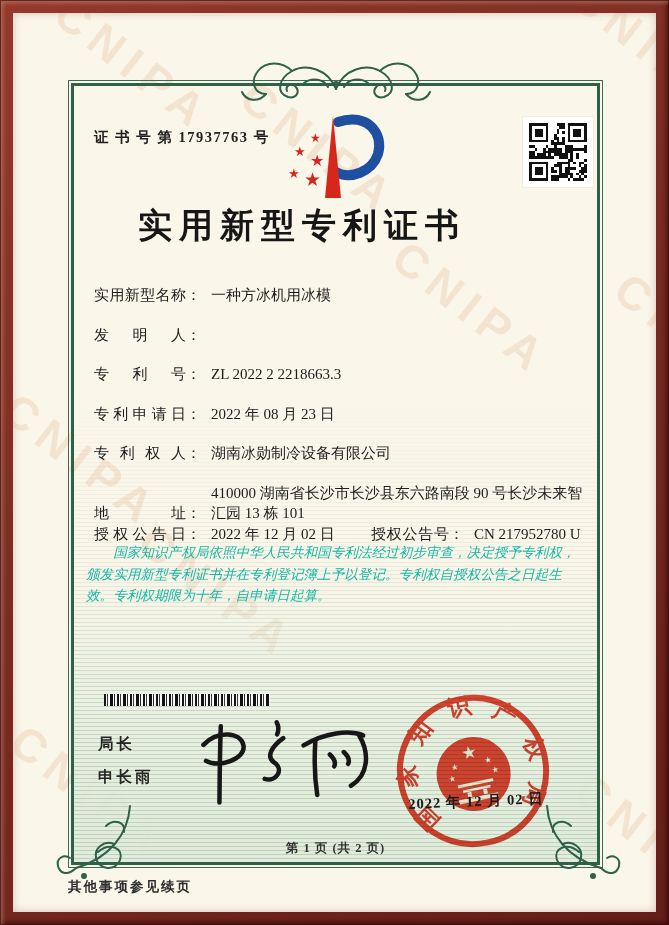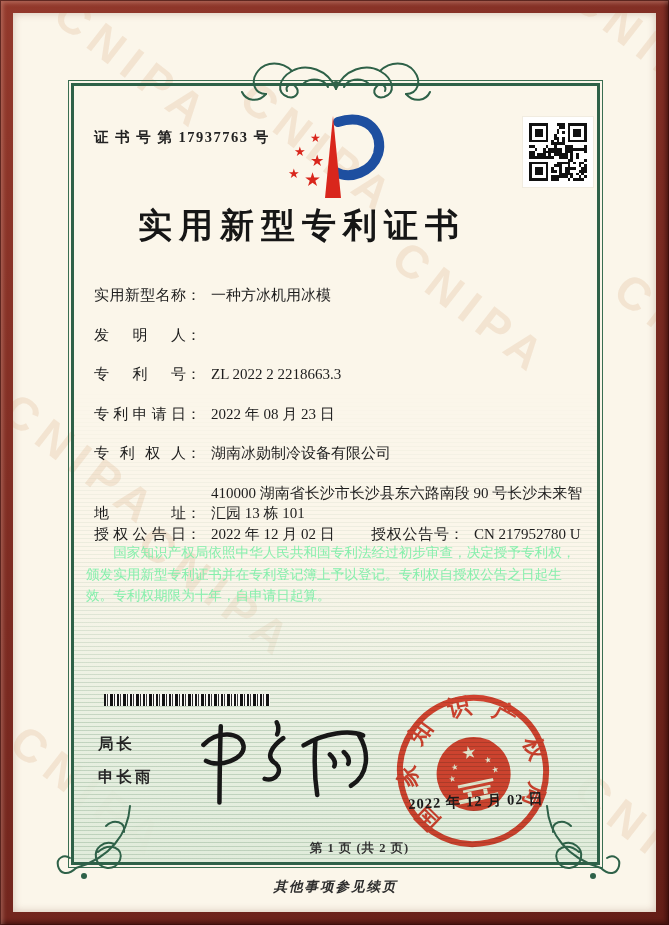--- a/index.html
+++ b/index.html
@@ -56,40 +56,40 @@
   .frow{display:flex;margin-bottom:19px;font-size:15px;font-weight:400;color:#1d1d1d;line-height:20.5px;}
   .frow.addr{margin-bottom:0;align-items:flex-end;}
   .lbl{width:92px;flex:none;text-align:justify;text-align-last:justify;}
   .colon{flex:none;margin-right:10px;}
   .val{flex:1;}
   .pair2{display:flex;flex:none;margin-left:0;}
   .pair2 .lbl{width:78px;}
   .val1{flex:none;width:160px;}
 
   .paras{position:absolute;left:86px;top:542px;width:502px;z-index:4;
-    font-size:13.6px;line-height:21.6px;color:#86efac;font-weight:500;}
+    font-size:13.6px;line-height:21.6px;color:#14b8a6;font-style:italic;font-weight:500;}
   .paras p{margin:0;text-indent:2em;}
 
   .barcode{position:absolute;left:104px;top:694px;width:166px;height:12px;z-index:4;
     background:repeating-linear-gradient(90deg,#151515 0 2px,#f8f8f4 2px 3px,#3a3a3a 3px 4px,#f8f8f4 4px 6px,#111 6px 9px,#f8f8f4 9px 10px,#262626 10px 11px,#f8f8f4 11px 13px);}
 
   .director{position:absolute;left:98px;top:727px;z-index:4;font-size:15.5px;font-weight:700;
     color:#262626;letter-spacing:3px;line-height:33px;}
 
   .signature{position:absolute;left:192px;top:712px;z-index:4;}
 
   .seal{position:absolute;left:392px;top:690px;width:162px;height:162px;z-index:5;
     transform:rotate(-12deg);opacity:.94;mix-blend-mode:multiply;}
   .seal-date{position:absolute;left:386px;top:792px;width:180px;z-index:6;text-align:center;
     font-size:14.5px;font-weight:700;color:#1b1b1b;letter-spacing:1px;transform:rotate(-2.5deg);}
 
   .page-info{position:absolute;left:68px;top:840px;width:535px;z-index:4;text-align:center;
-    font-size:12.5px;color:#333;font-weight:600;letter-spacing:1px;padding-left:24px;}
-  .note{position:absolute;left:68px;top:878px;width:535px;z-index:4;text-align:center;
-    font-size:13.5px;color:#2e2e2e;font-style:italic;font-weight:600;letter-spacing:2px;}
+    font-size:12.5px;color:#333;font-weight:600;letter-spacing:1px;}
+  .note{position:absolute;left:68px;top:878px;width:535px;z-index:4;text-align:left;
+    font-size:13.5px;color:#2e2e2e;font-weight:600;letter-spacing:2px;}
 </style>
 </head>
 <body>
 
 <div class="page">
   <div class="frame"></div>
   <div class="mat">
 
     <span class="wm" style="left:28px;top:24px">CNIPA</span>
     <span class="wm" style="left:214px;top:108px">CNIPA</span>

